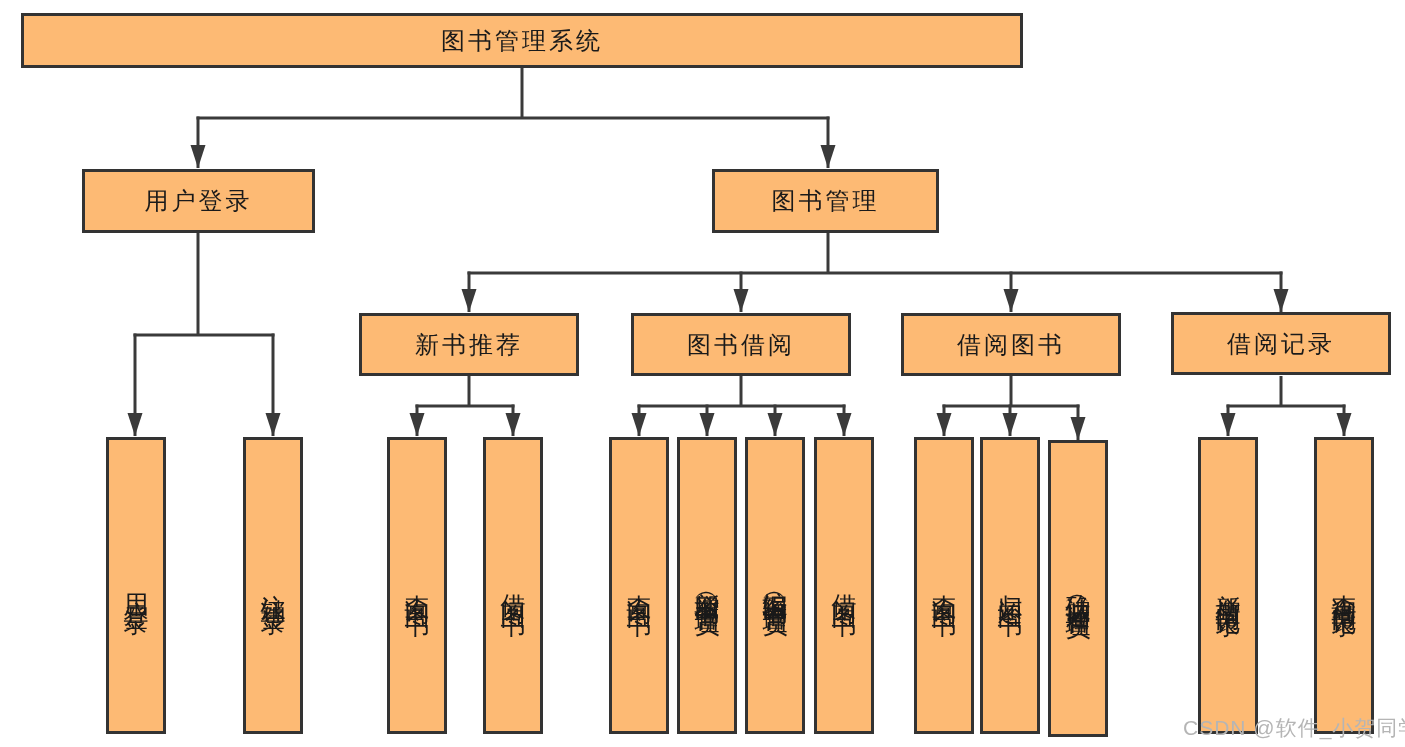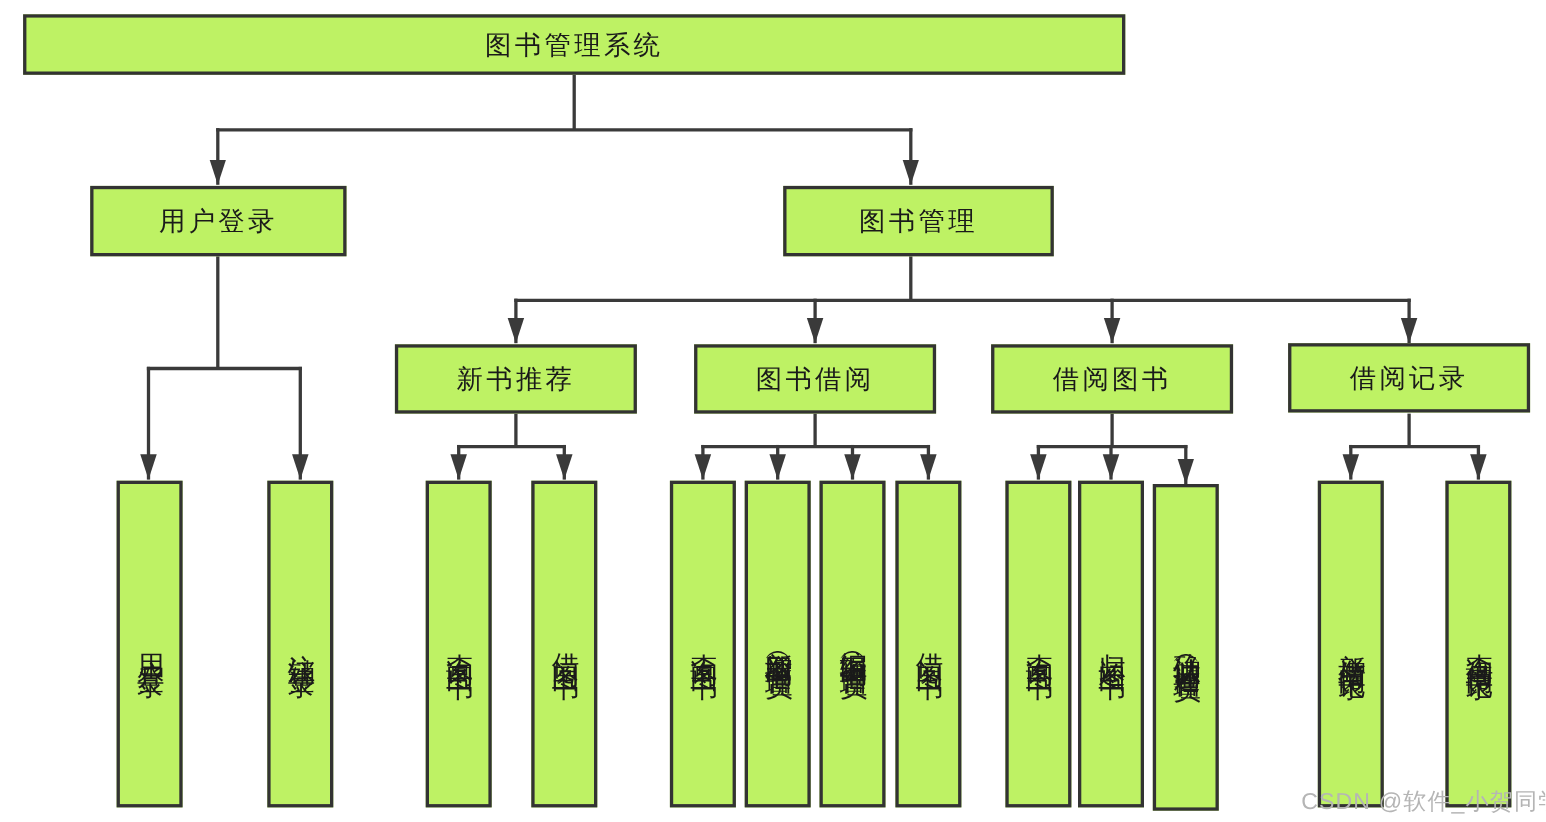--- a/index.html
+++ b/index.html
@@ -17,21 +17,21 @@
   .connector-layer {
     position: absolute;
     left: 0; top: 0;
     width: 1405px; height: 747px;
     z-index: 0;
   }
   .node {
     position: absolute;
     box-sizing: border-box;
     border: 3px solid #333333;
-    background: #bef264;
+    background: #fdba74;
     color: #1a1a1a;
     display: flex;
     align-items: center;
     justify-content: center;
     z-index: 1;
   }
   .hbox {
     font-size: 24px;
     letter-spacing: 3px;
     white-space: nowrap;
@@ -105,21 +105,21 @@
       <path d="M1281 376 V406"></path>
       <path d="M1226.5 406 H1345.5"></path>
       <line x1="1228" y1="404.5" x2="1228" y2="436" marker-end="url(#arrow)"></line>
       <line x1="1344" y1="404.5" x2="1344" y2="436" marker-end="url(#arrow)"></line>
     </g>
   </svg>
 
   <div class="node hbox" style="left:21px; top:13px; width:1002px; height:55px;">图书管理系统</div>
 
   <div class="node hbox" style="left:82px; top:169px; width:233px; height:64px;">用户登录</div>
-  <div class="node hbox" style="left:712px; top:169px; width:246px; height:64px;">图书管理</div>
+  <div class="node hbox" style="left:712px; top:169px; width:227px; height:64px;">图书管理</div>
 
   <div class="node hbox" style="left:631px; top:313px; width:220px; height:63px;">图书借阅</div>
   <div class="node hbox" style="left:359px; top:313px; width:220px; height:63px;">新书推荐</div>
   <div class="node hbox" style="left:901px; top:313px; width:220px; height:63px;">借阅图书</div>
   <div class="node hbox" style="left:1171px; top:312px; width:220px; height:63px;">借阅记录</div>
 
   <div class="node vbox" style="left:106px; top:437px; width:60px; height:297px;">用户登录</div>
   <div class="node vbox" style="left:243px; top:437px; width:60px; height:297px;">注销登录</div>
 
   <div class="node vbox" style="left:387px; top:437px; width:60px; height:297px;">查询图书</div>

